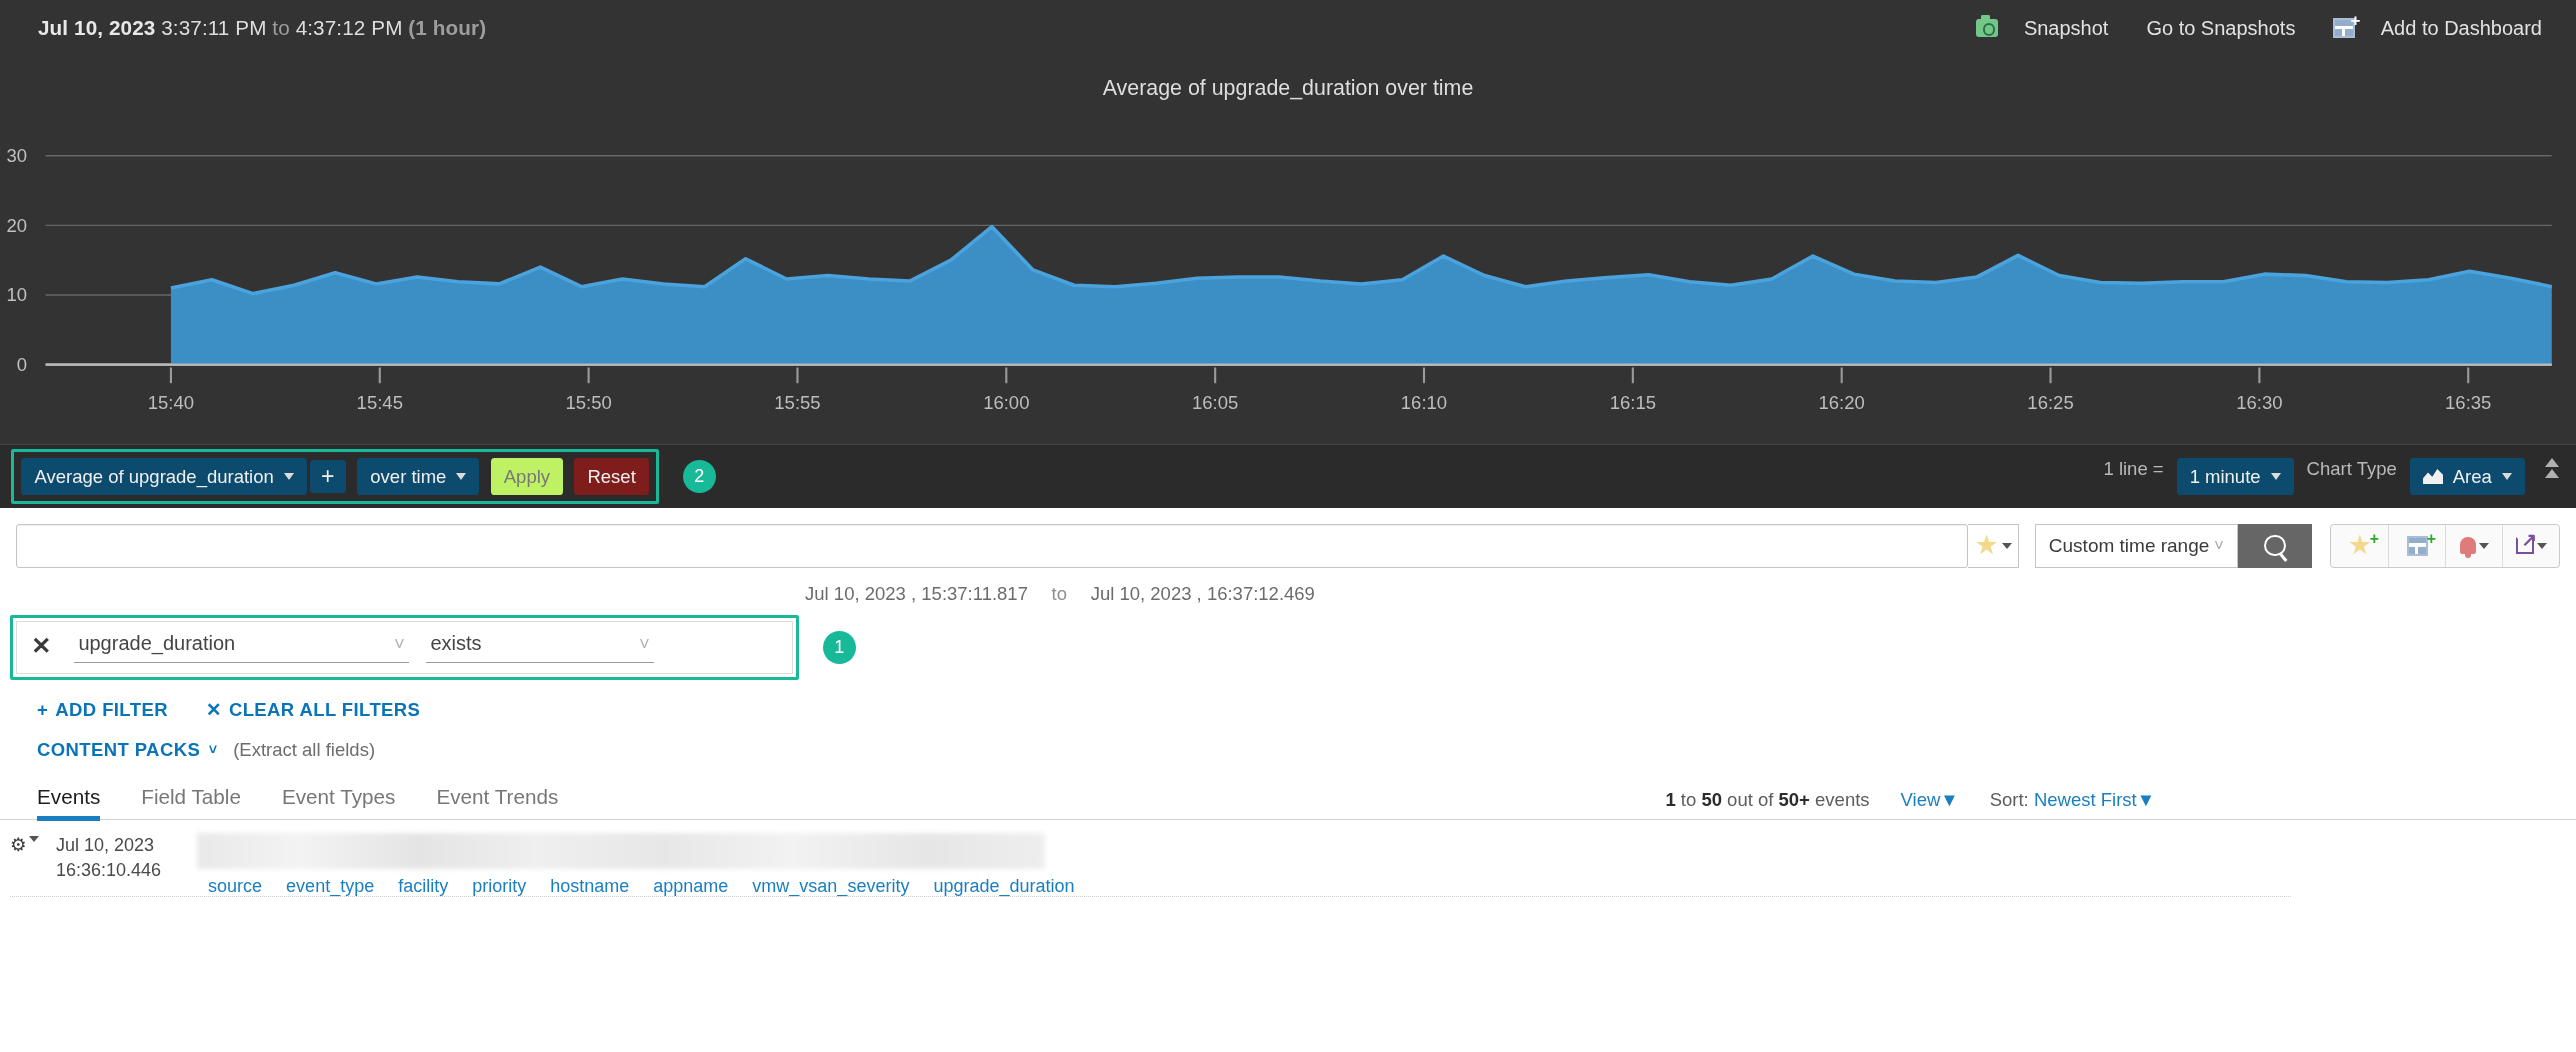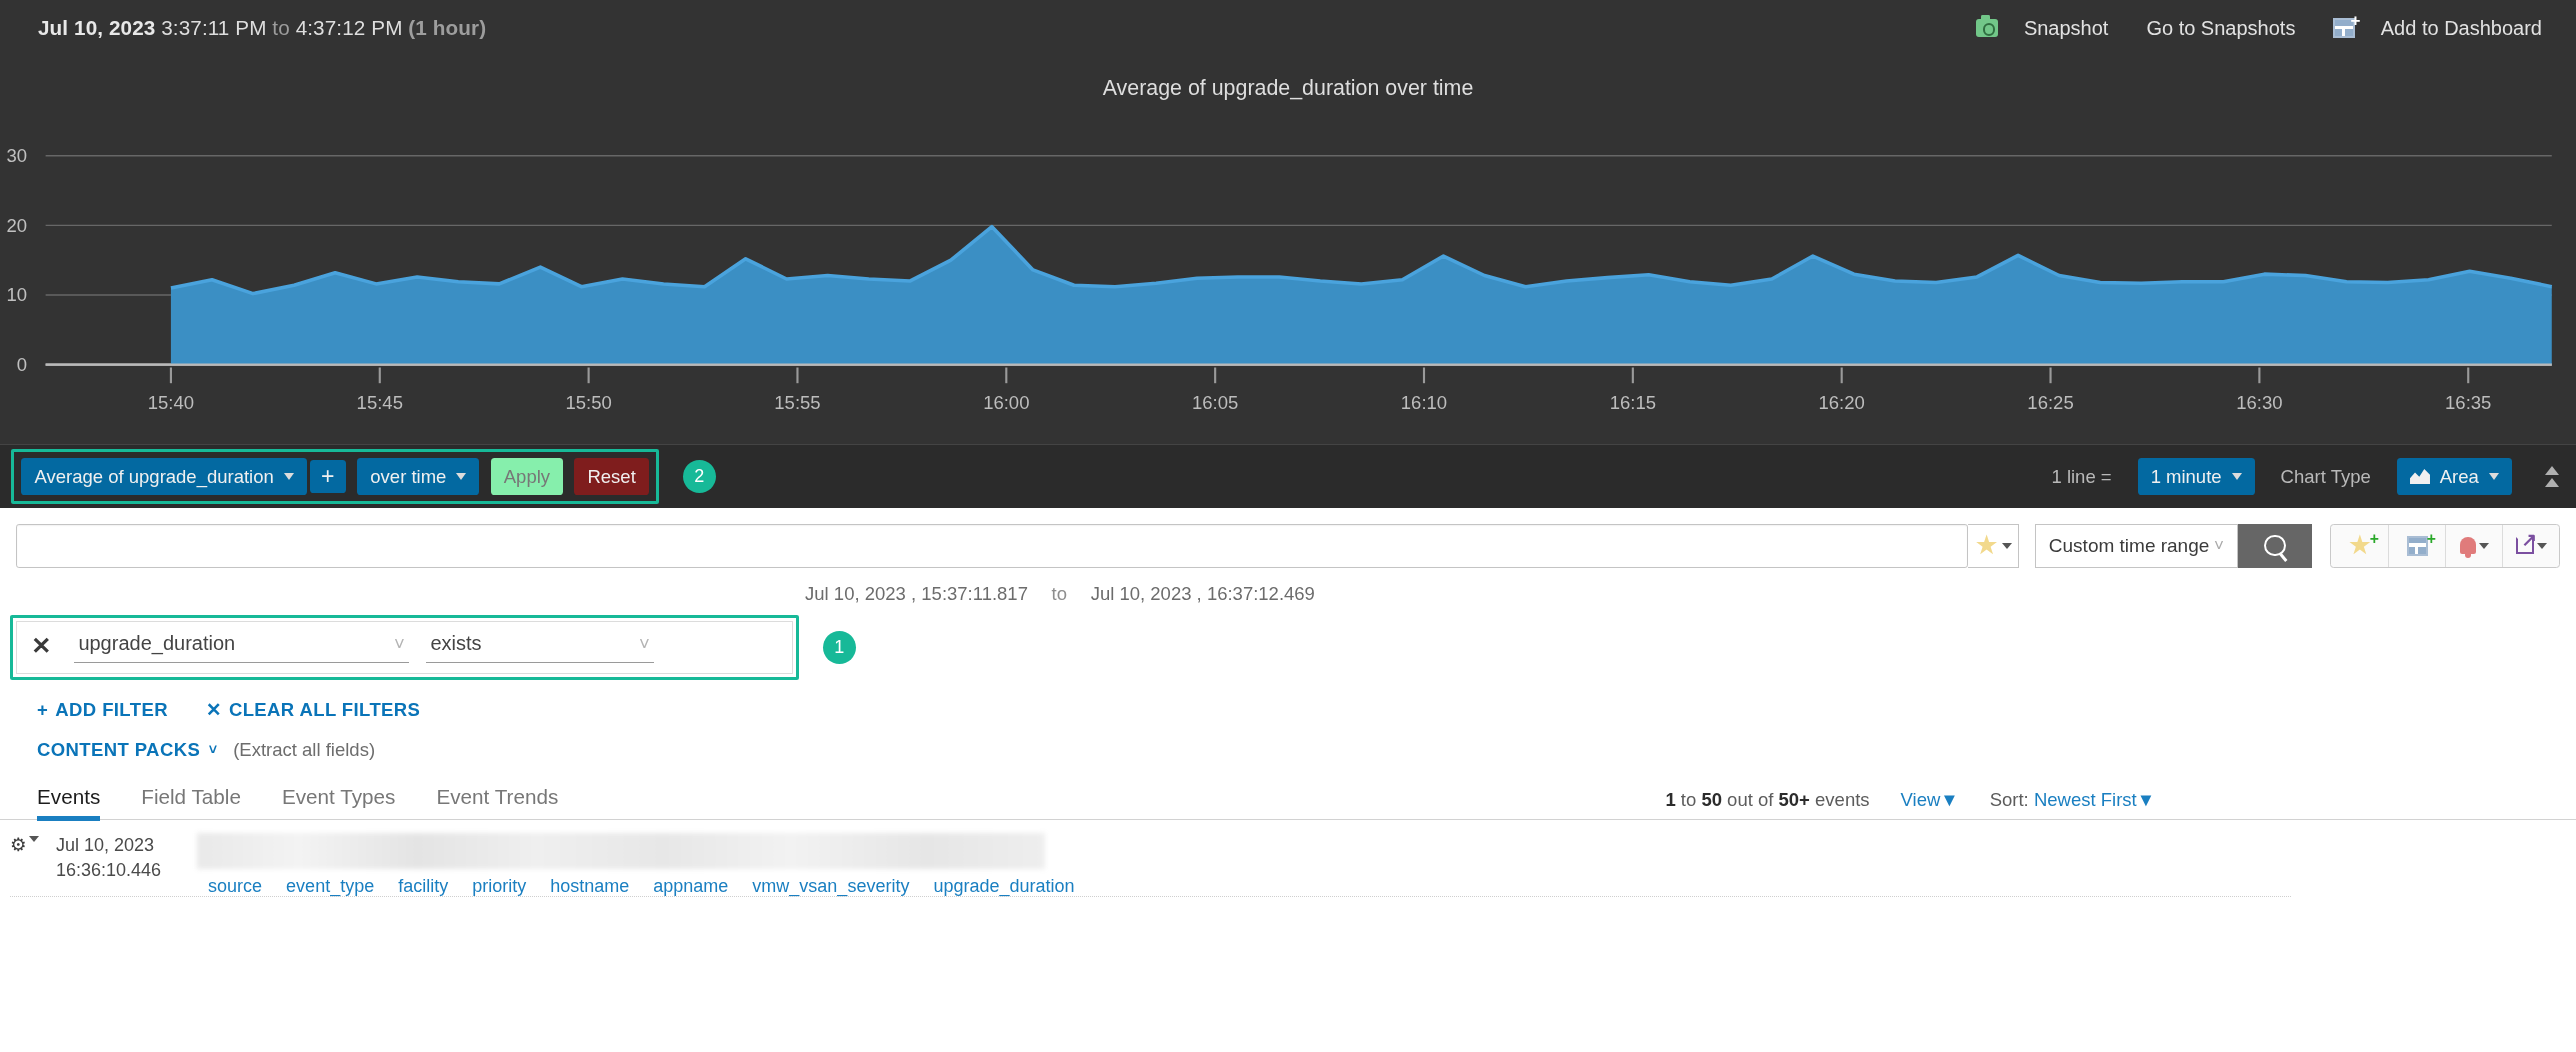--- a/index.html
+++ b/index.html
@@ -131,40 +131,40 @@
   .hl-box {
     border: 3.6px solid #17b998;
     border-radius: 2.1px;
     padding: 5.7px 7.1px;
     display: flex;
     align-items: center;
     gap: 0;
     background: transparent;
   }
   .dark-btn {
-    background: #0369a1;
+    background: #0c4a6e;
     color: #f0f0f0;
     border: none;
     border-radius: 3.6px;
     font-size: 18.5px;
     font-family: inherit;
     padding: 7.8px 13px;
     display: flex;
     align-items: center;
     gap: 10px;
     cursor: pointer;
     white-space: nowrap;
   }
   .dark-btn.plus-btn {
     padding: 7.8px 11.4px;
     margin-left: 2.9px;
     font-size: 23px;
     line-height: .8;
   }
-  .dark-btn.ghost { background: #86efac; color: #777; cursor: default; }
+  .dark-btn.ghost { background: #bef264; color: #777; cursor: default; }
   .dark-btn.reset { background: #7f1d1d; }
   .caret-down {
     width: 0; height: 0;
     border-left: 5.7px solid transparent;
     border-right: 5.7px solid transparent;
     border-top: 7.1px solid #dcdcdc;
     display: inline-block;
   }
   .ctrl-gap { width: 11.4px; }
   .badge {
@@ -173,22 +173,21 @@
     color: #ffffff;
     border-radius: 50%;
     display: flex; align-items: center; justify-content: center;
     font-size: 18px;
     margin-left: 24px;
     flex: none;
   }
   .ctrl-right {
     margin-left: auto;
     display: flex;
-    align-items: center;
-    gap: 26px;
+    gap: 13px;
     color: #b9b9b9;
     font-size: 18.5px;
     padding-right: 5.7px;
   }
   .ico-areachart {
     width: 20px; height: 15.7px;
     display: inline-block;
   }
   .collapse-arrows {
     display: flex; flex-direction: column; gap: 2.1px;

